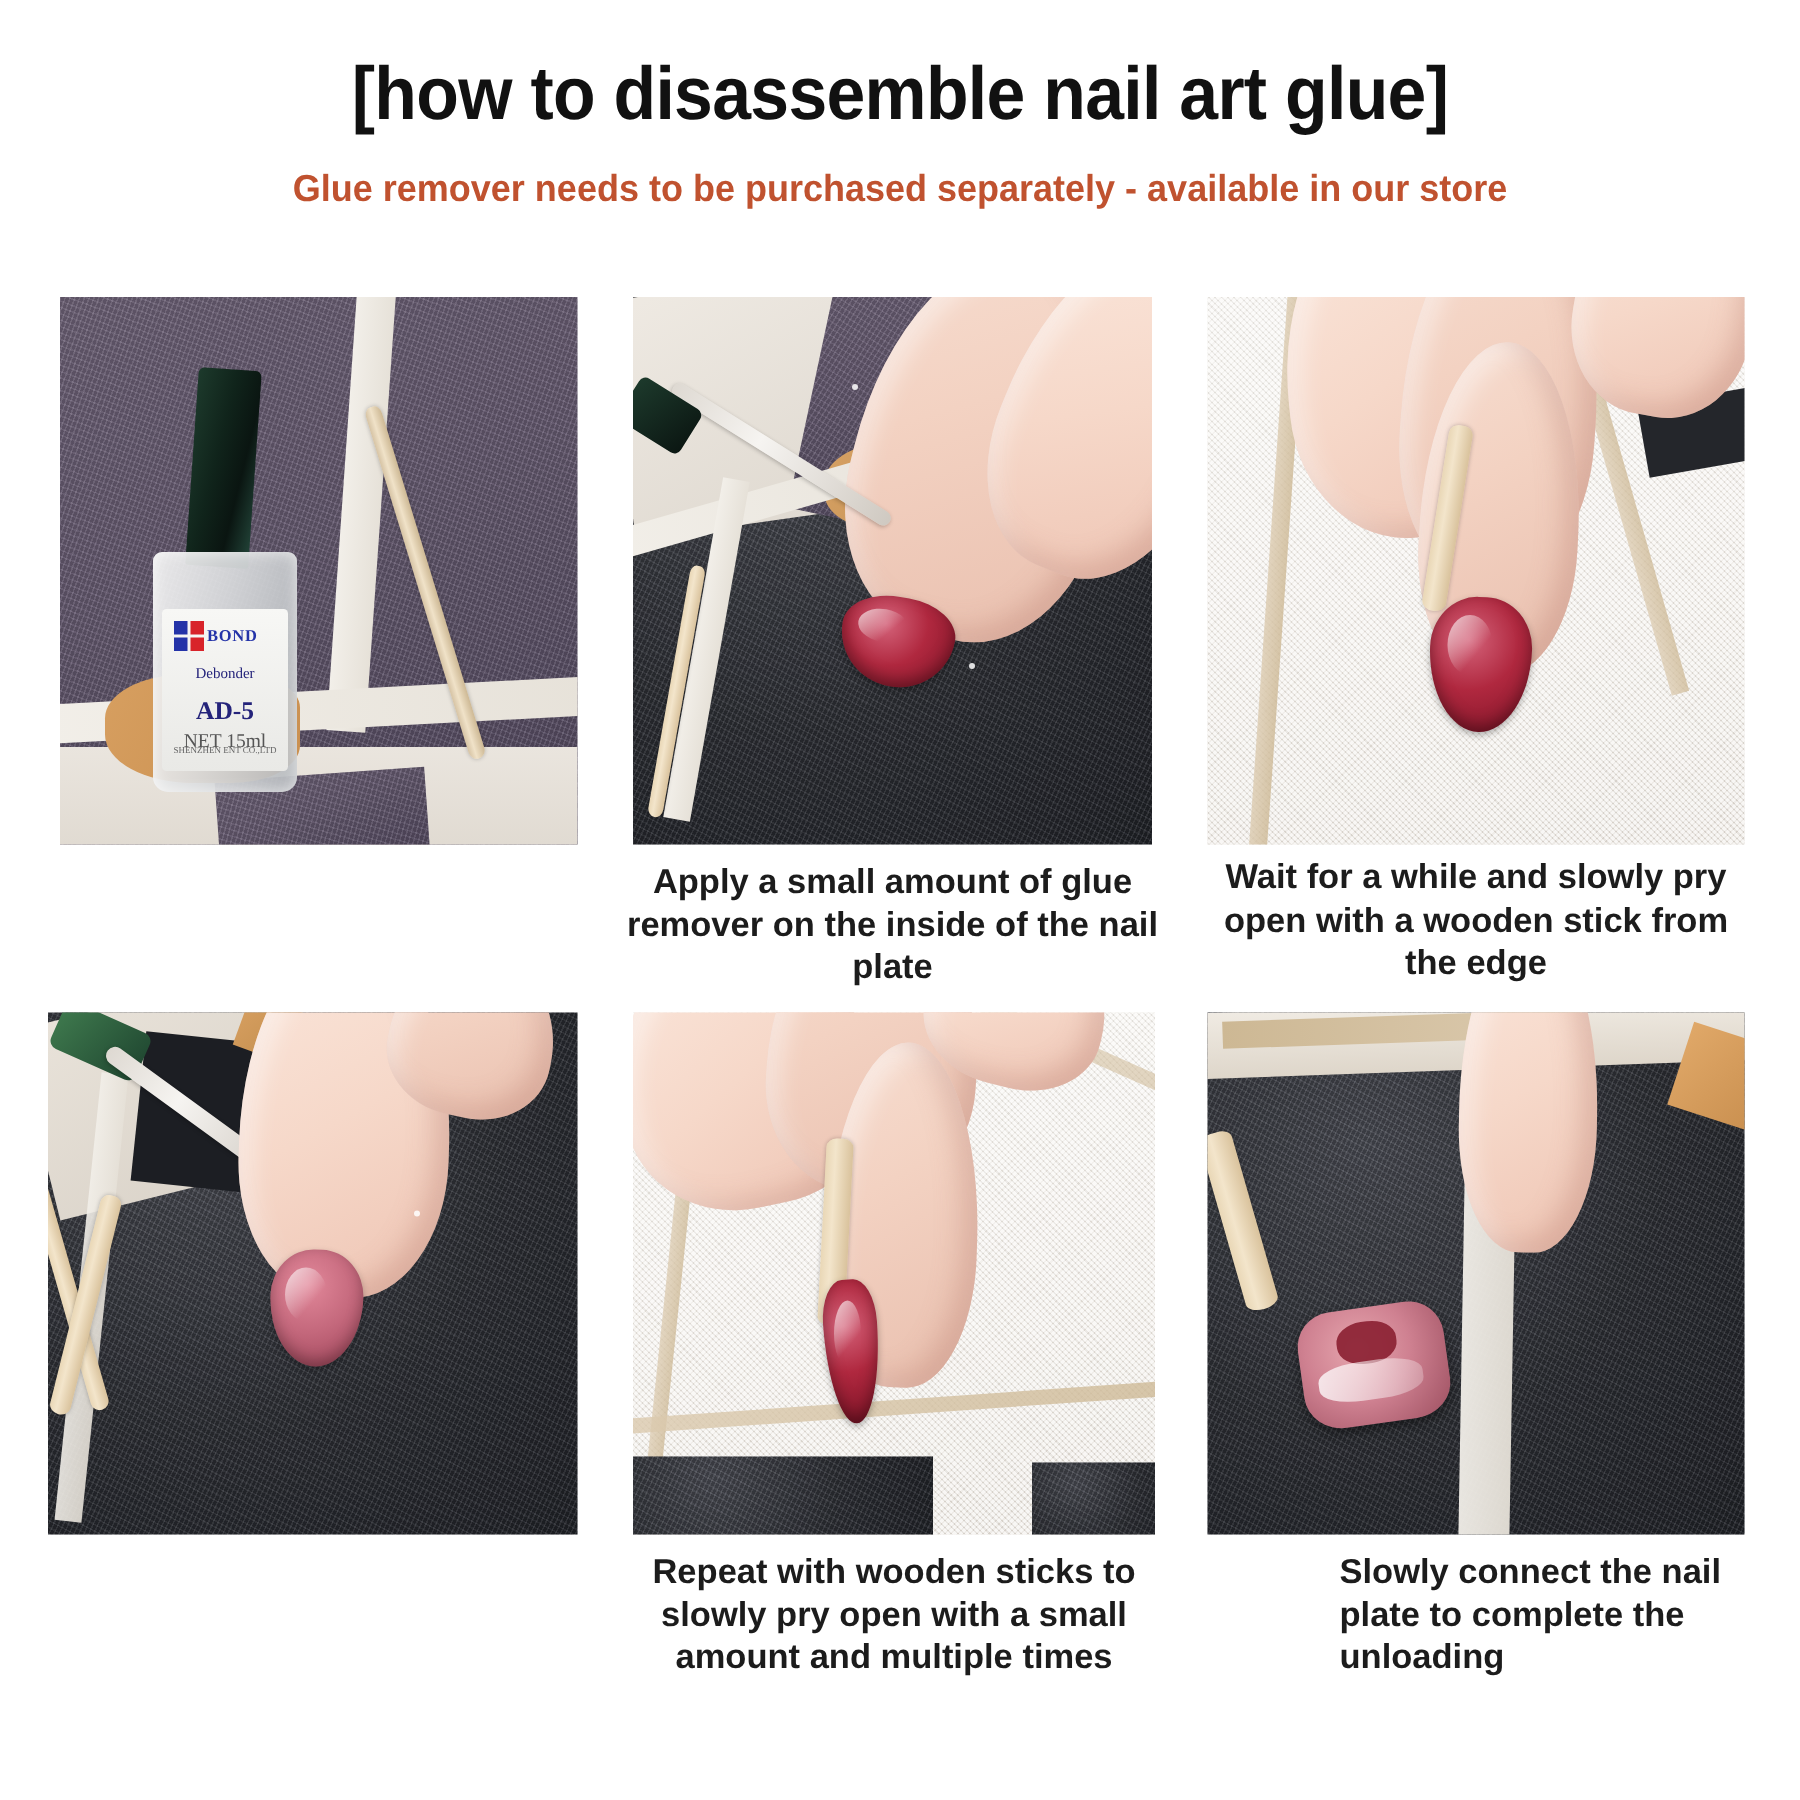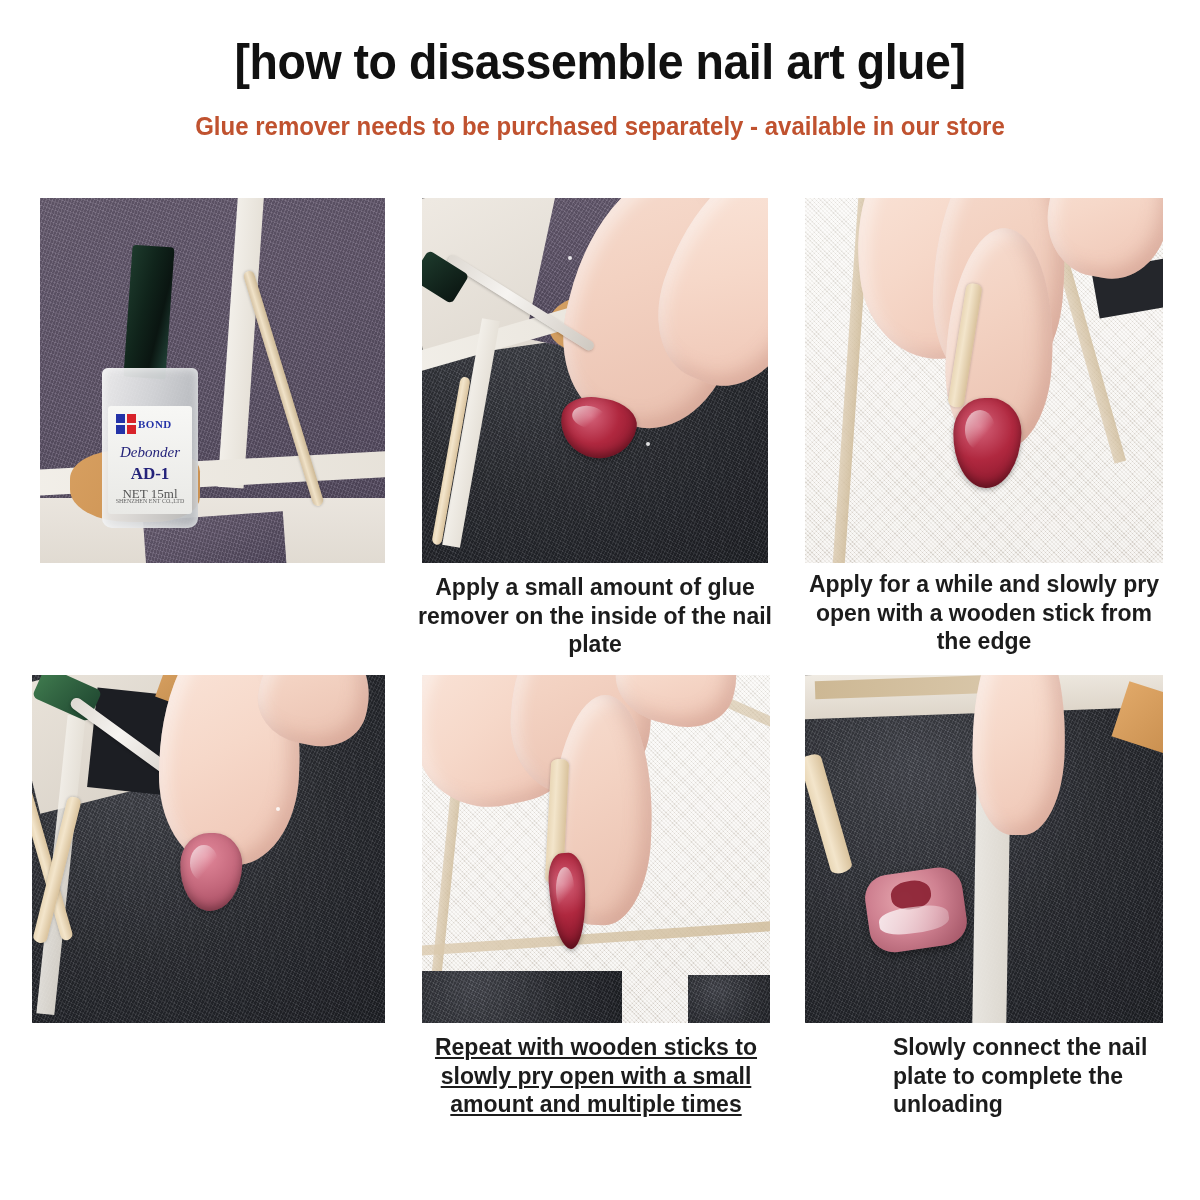--- a/index.html
+++ b/index.html
@@ -172,22 +172,22 @@
         <div class="bottle-label" style="left:68px;top:208px;width:84px;height:108px;">
           <div class="lbl-logo" style="left:8px;top:8px;">
             <span class="sq blue"></span>
             <span class="sq red"></span>
           </div>
           <div class="lbl-logo" style="left:8px;top:19px;">
             <span class="sq blue"></span>
             <span class="sq red"></span>
           </div>
           <div style="position:absolute;left:30px;top:12px;font-size:11px;font-weight:700;color:#2433a8;font-family:'Liberation Serif',serif;letter-spacing:.5px;">BOND</div>
-          <div class="lbl-word" style="top:38px;font-size:15px;font-style:italic;">Debonder</div>
-          <div class="lbl-word" style="top:58px;font-size:17px;font-weight:700;">AD-1</div>
+          <div class="lbl-word" style="top:38px;font-size:10px;">Debonder</div>
+          <div class="lbl-word" style="top:58px;font-size:17px;font-weight:700;">AD-5</div>
           <div class="lbl-word" style="top:80px;font-size:13px;color:#555;">NET 15ml</div>
           <div class="lbl-word" style="top:92px;font-size:6px;color:#666;">SHENZHEN ENT CO.,LTD</div>
         </div>
       </div>
     </div>
 
     <div class="cell" style="left:422px;top:198px;width:346px;height:365px;padding-left:31px;">
       <div class="photo leather-dark" style="width:346px;height:365px;">
         <div class="shape" style="left:-10px;top:-10px;width:180px;height:160px;background:linear-gradient(160deg,#efeae3,#ded8cf);transform:rotate(-8deg);"></div>
         <div class="shape leather-violet" style="left:120px;top:-20px;width:170px;height:180px;transform:rotate(12deg);"></div>
@@ -220,21 +220,21 @@
         <div class="finger skin-light" style="left:52px;top:-70px;width:170px;height:230px;transform:rotate(-6deg);"></div>
         <div class="finger skin" style="left:130px;top:-60px;width:130px;height:250px;transform:rotate(4deg);"></div>
         <div class="finger skin-light" style="left:246px;top:-80px;width:120px;height:160px;transform:rotate(10deg);"></div>
         <div class="finger skin" style="left:142px;top:30px;width:106px;height:222px;transform:rotate(3deg);"></div>
 
         <div class="stick" style="left:152px;top:85px;width:16px;height:125px;transform:rotate(9deg);"></div>
 
         <div class="nail-red" style="left:148px;top:200px;width:68px;height:90px;transform:rotate(2deg);"></div>
         <div class="gloss" style="left:160px;top:212px;width:30px;height:40px;"></div>
       </div>
-      <div class="caption" style="left:-5px;top:372px;width:368px;">Apply for a while and slowly pry open with a wooden stick from the edge</div>
+      <div class="caption" style="left:-5px;top:372px;width:368px;">Wait for a while and slowly pry open with a wooden stick from the edge</div>
     </div>
 
     <div class="cell" style="left:32px;top:675px;width:353px;height:348px;">
       <div class="photo leather-dark" style="width:353px;height:348px;">
         <div class="shape" style="left:-10px;top:-10px;width:170px;height:130px;background:linear-gradient(160deg,#e9e3da,#d9d2c8);transform:rotate(-14deg);"></div>
         <div class="shape" style="left:60px;top:18px;width:110px;height:100px;background:#1c1e23;transform:rotate(6deg);"></div>
         <div class="shape" style="left:128px;top:-6px;width:44px;height:36px;background:linear-gradient(120deg,#d79f60,#c08c4c);transform:rotate(20deg);"></div>
         <div class="shape stripe-white" style="left:20px;top:40px;width:18px;height:300px;transform:rotate(6deg);opacity:.9;"></div>
 
         <div class="shape" style="left:4px;top:2px;width:62px;height:34px;background:linear-gradient(110deg,#3f7a4e,#1f4630);border-radius:6px;transform:rotate(24deg);"></div>
@@ -264,21 +264,21 @@
         <div class="finger skin-light" style="left:-10px;top:-50px;width:170px;height:180px;transform:rotate(-12deg);"></div>
         <div class="finger skin" style="left:90px;top:-70px;width:140px;height:190px;transform:rotate(4deg);"></div>
         <div class="finger skin-light" style="left:196px;top:-60px;width:120px;height:110px;transform:rotate(14deg);"></div>
         <div class="finger skin" style="left:130px;top:20px;width:100px;height:230px;transform:rotate(2deg);"></div>
 
         <div class="stick" style="left:126px;top:84px;width:18px;height:125px;transform:rotate(3deg);"></div>
 
         <div class="nail-red" style="left:128px;top:178px;width:36px;height:96px;transform:rotate(-4deg);border-radius:40% 40% 50% 50%/30% 30% 70% 70%;"></div>
         <div class="gloss" style="left:134px;top:192px;width:18px;height:44px;"></div>
       </div>
-      <div class="caption" style="left:-8px;top:358px;width:364px;text-decoration:underline;">Repeat with wooden sticks to slowly pry open with a small amount and multiple times</div>
+      <div class="caption" style="left:-8px;top:358px;width:364px;">Repeat with wooden sticks to slowly pry open with a small amount and multiple times</div>
     </div>
 
     <div class="cell" style="left:805px;top:675px;width:358px;height:348px;padding-left:42px;">
       <div class="photo leather-dark" style="width:358px;height:348px;">
         <div class="shape" style="left:-10px;top:-6px;width:380px;height:44px;background:linear-gradient(180deg,#f0ebe3,#ded6ca);transform:rotate(-2deg);"></div>
         <div class="shape" style="left:10px;top:2px;width:240px;height:18px;background:linear-gradient(90deg,#cdb894,#dccbb0);transform:rotate(-2deg);"></div>
         <div class="shape stripe-white" style="left:170px;top:32px;width:34px;height:320px;transform:rotate(1deg);opacity:.95;"></div>
         <div class="shape" style="left:314px;top:14px;width:60px;height:58px;background:linear-gradient(120deg,#e0a868,#c98f4f);transform:rotate(18deg);"></div>
 
         <div class="stick" style="left:10px;top:78px;width:22px;height:122px;transform:rotate(-16deg);"></div>

